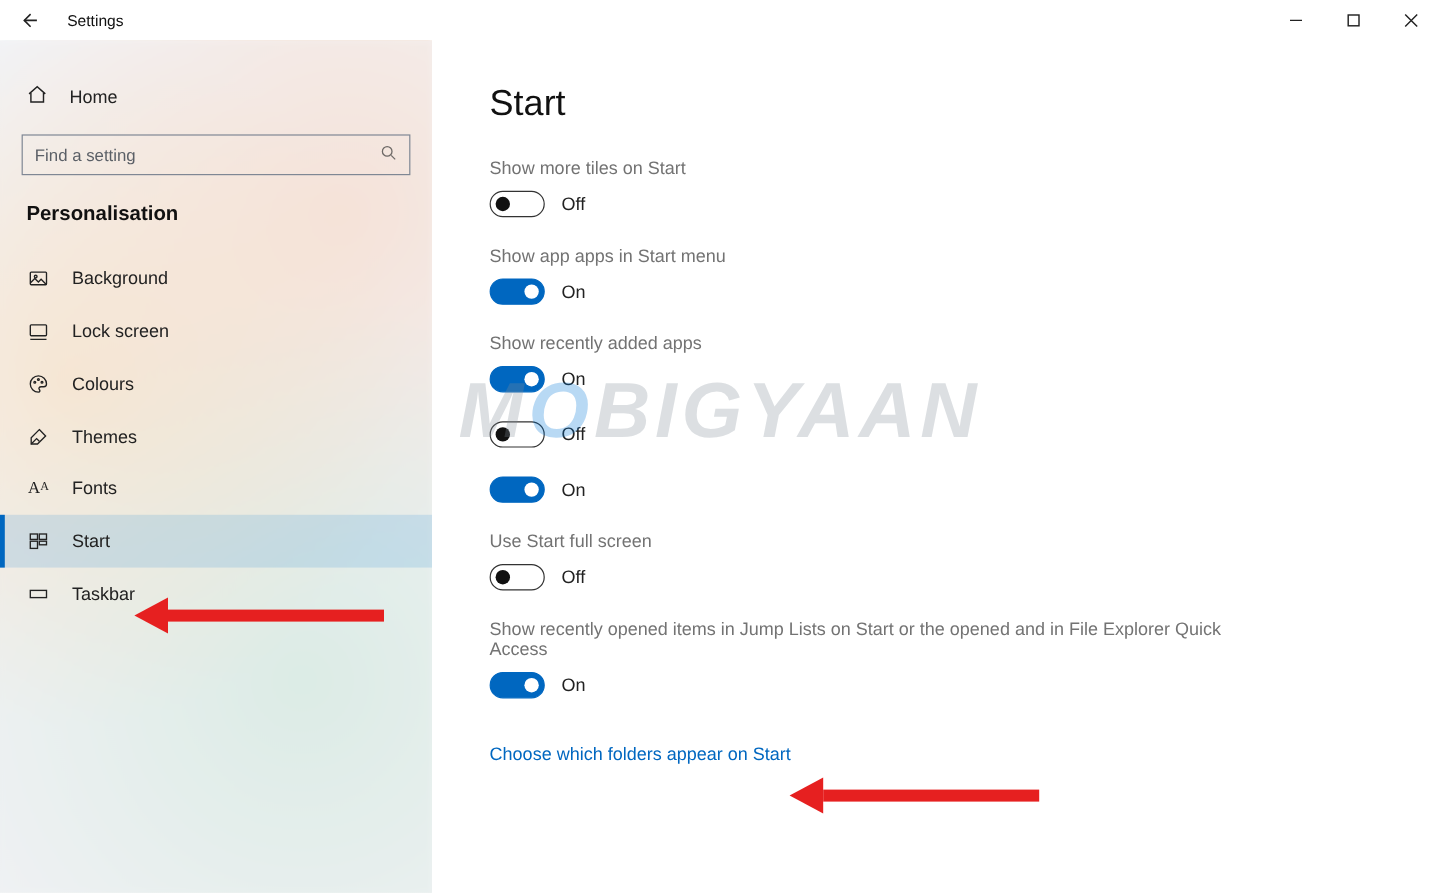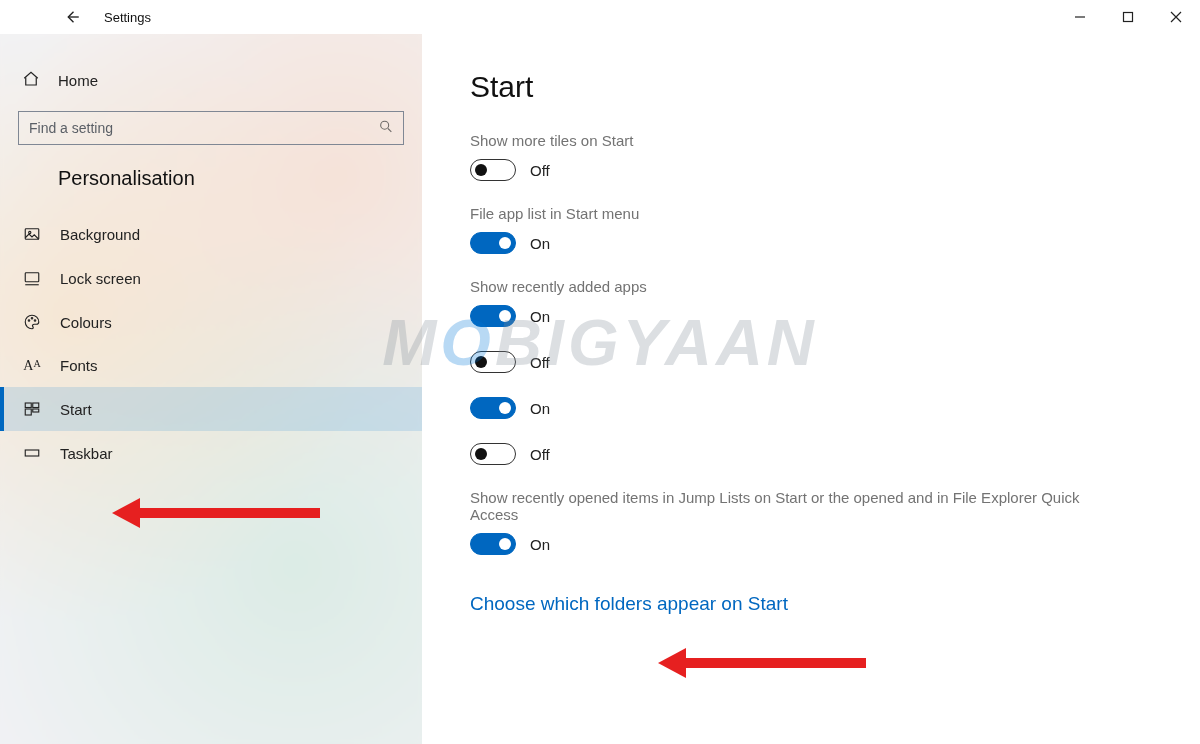--- a/index.html
+++ b/index.html
@@ -1,29 +1,29 @@
 <!DOCTYPE html>
 <html><head>
 <meta charset="utf-8">
 <style>
   * { box-sizing: border-box; margin: 0; padding: 0; }
   html, body { width: 1200px; height: 744px; overflow: hidden; font-family: "Segoe UI", Arial, sans-serif; font-size: 14px; color: #222; }
   body { display: flex; flex-direction: column; position: relative; background: #fff; }
 
   
-  .titlebar { height: 34px; display: flex; align-items: center; position: relative; margin-left: 48px; }
+  .titlebar { height: 34px; display: flex; align-items: center; position: relative; }
   .titlebar .back { width: 48px; display:flex; align-items:center; justify-content:center; height:100%; }
   .titlebar .title { margin-left: 8px; font-size: 13px; color:#111; }
   .win-controls { position: absolute; right: 0; top: 0; display:flex; height:34px; }
   .win-btn { width:48px; height:100%; display:flex; align-items:center; justify-content:center; }
 
   
   .main { display:flex; flex:1; min-height:0; }
   .sidebar {
-    width: 422px;
+    width: 360px;
     position: relative;
     padding-top: 30px;
     background:
       radial-gradient(circle at 15% 40%, rgba(255,185,90,0.55), rgba(255,185,90,0) 55%),
       radial-gradient(circle at 70% 75%, rgba(125,205,160,0.5), rgba(125,205,160,0) 55%),
       radial-gradient(circle at 80% 20%, rgba(255,145,75,0.45), rgba(255,145,75,0) 50%),
       linear-gradient(#eceef0,#e7eaec);
   }
   .sidebar::after {
     content:""; position:absolute; inset:0;
@@ -34,40 +34,40 @@
   .sidebar > * { position:relative; z-index:1; }
   .sidebar .home-row { display:flex; align-items:center; gap:18px; padding: 6px 22px 20px; font-size:15px; }
   .search-wrap { margin: 0 18px 22px; position:relative; }
   .search {
     width:100%; height:34px; border:1px solid #7f8794; background: rgba(255,255,255,0.0);
     padding: 0 52px 0 10px; font-size:14px; outline:none; color:#333;
   }
   .search::placeholder { color:#5a5f66; }
   .search-icon { position:absolute; right:10px; top:50%; transform:translateY(-50%); opacity:.7; }
 
-  .section-title { font-weight:400; font-size:20px; padding: 0 22px 22px; color:#111;margin-left:36px; }
+  .section-title { font-weight:700; font-size:17px; padding: 0 22px 22px; color:#111; }
 
   .nav-item { display:flex; align-items:flex-end; gap:18px; padding: 13px 22px; font-size:15px; position:relative; cursor:default;}
   .nav-item .ic { width:20px; display:flex; justify-content:center; color:#222;}
   .nav-item.selected { background: rgba(0,120,215,0.14); }
   .nav-item.selected::before { content:""; position:absolute; left:0; top:0; bottom:0; width:4px; background:#0067c0; }
 
   
   .content { flex:1; padding: 36px 48px; background:#fff; overflow:auto; }
   .page-title { font-size:30px; font-weight:400; margin-bottom:28px; color:#111; }
   .setting { margin-bottom: 24px; max-width:660px;}
   .setting-label { font-size:15px; color:#737373; margin-bottom:10px; }
   .toggle-row { display:flex; align-items:center; gap:14px;text-align:center; }
   .toggle { width:46px; height:22px; border-radius:11px; position:relative; border:1px solid #333;}
   .toggle.off { background: transparent; }
   .toggle.off .knob { position:absolute; width:12px; height:12px; border-radius:50%; background:#111; left:4px; top:4px;}
   .toggle.on { background:#0067c0; border-color:#0067c0;}
   .toggle.on .knob { position:absolute; width:12px; height:12px; border-radius:50%; background:#fff; right:4px; top:4px;}
   .toggle-text { font-size:15px; color:#222;}
-  .link { color:#0067c0; font-size:19px; margin-top:14px; display:inline-block; }
+  .link { color:#0067c0; font-size:15px; margin-top:14px; display:inline-block; }
 
   
   .arrow { position:absolute; z-index:5; display:flex; align-items:center; }
   .arrow .shaft { height:10px; background:#e62020; }
   .arrow .head-left {
     width:0; height:0; border-top:15px solid transparent; border-bottom:15px solid transparent;
     border-right:28px solid #e62020;
   }
 
   
@@ -160,20 +160,29 @@
         <svg width="18" height="18" viewBox="0 0 24 24" fill="none" stroke="#222" stroke-width="1.5">
             <path d="M12 3a9 9 0 100 18c2 0 2-2 1-3s0-3 2-3h3a3 3 0 003-3 9 9 0 00-9-9z"></path>
             <circle cx="8" cy="10" r="1"></circle>
             <circle cx="12" cy="7" r="1"></circle>
             <circle cx="16" cy="10" r="1"></circle>
           </svg>
       </span>
       <span>Colours</span>
     </div>
 
+    <div class="nav-item">
+      <span class="ic">
+        <svg width="18" height="18" viewBox="0 0 24 24" fill="none" stroke="#222" stroke-width="1.5">
+            <path d="M4 20l6-6 3 3"></path>
+            <path d="M13 4l7 7-9 9H4v-7z"></path>
+          </svg>
+      </span>
+      <span>Themes</span>
+    </div>
 
     <div class="nav-item">
       <span class="ic" style="font-family:serif; font-size:14px;">A<span style="font-size:10px">A</span></span>
       <span>Fonts</span>
     </div>
 
     <div class="nav-item selected">
       <span class="ic">
         <svg width="18" height="18" viewBox="0 0 24 24" fill="none" stroke="#222" stroke-width="1.5">
             <rect x="3" y="4" width="8" height="6"></rect>
@@ -203,21 +212,21 @@
       <div class="setting-label">Show more tiles on Start</div>
       <div class="toggle-row">
         <div class="toggle off">
             <div class="knob"></div>
           </div>
         <span class="toggle-text">Off</span>
       </div>
     </div>
 
     <div class="setting">
-      <div class="setting-label">File app list in Start menu</div>
+      <div class="setting-label">Show app apps in Start menu</div>
       <div class="toggle-row">
         <div class="toggle on">
             <div class="knob"></div>
           </div>
         <span class="toggle-text">On</span>
       </div>
     </div>
 
     <div class="setting">
       <div class="setting-label">Show recently added apps</div>
@@ -241,20 +250,21 @@
     <div class="setting">
       <div class="toggle-row">
         <div class="toggle on">
             <div class="knob"></div>
           </div>
         <span class="toggle-text">On</span>
       </div>
     </div>
 
     <div class="setting">
+      <div class="setting-label">Use Start full screen</div>
       <div class="toggle-row">
         <div class="toggle off">
             <div class="knob"></div>
           </div>
         <span class="toggle-text">Off</span>
       </div>
     </div>
 
     <div class="setting">
       <div class="setting-label">Show recently opened items in Jump Lists on Start or the opened and in File Explorer Quick Access</div>

